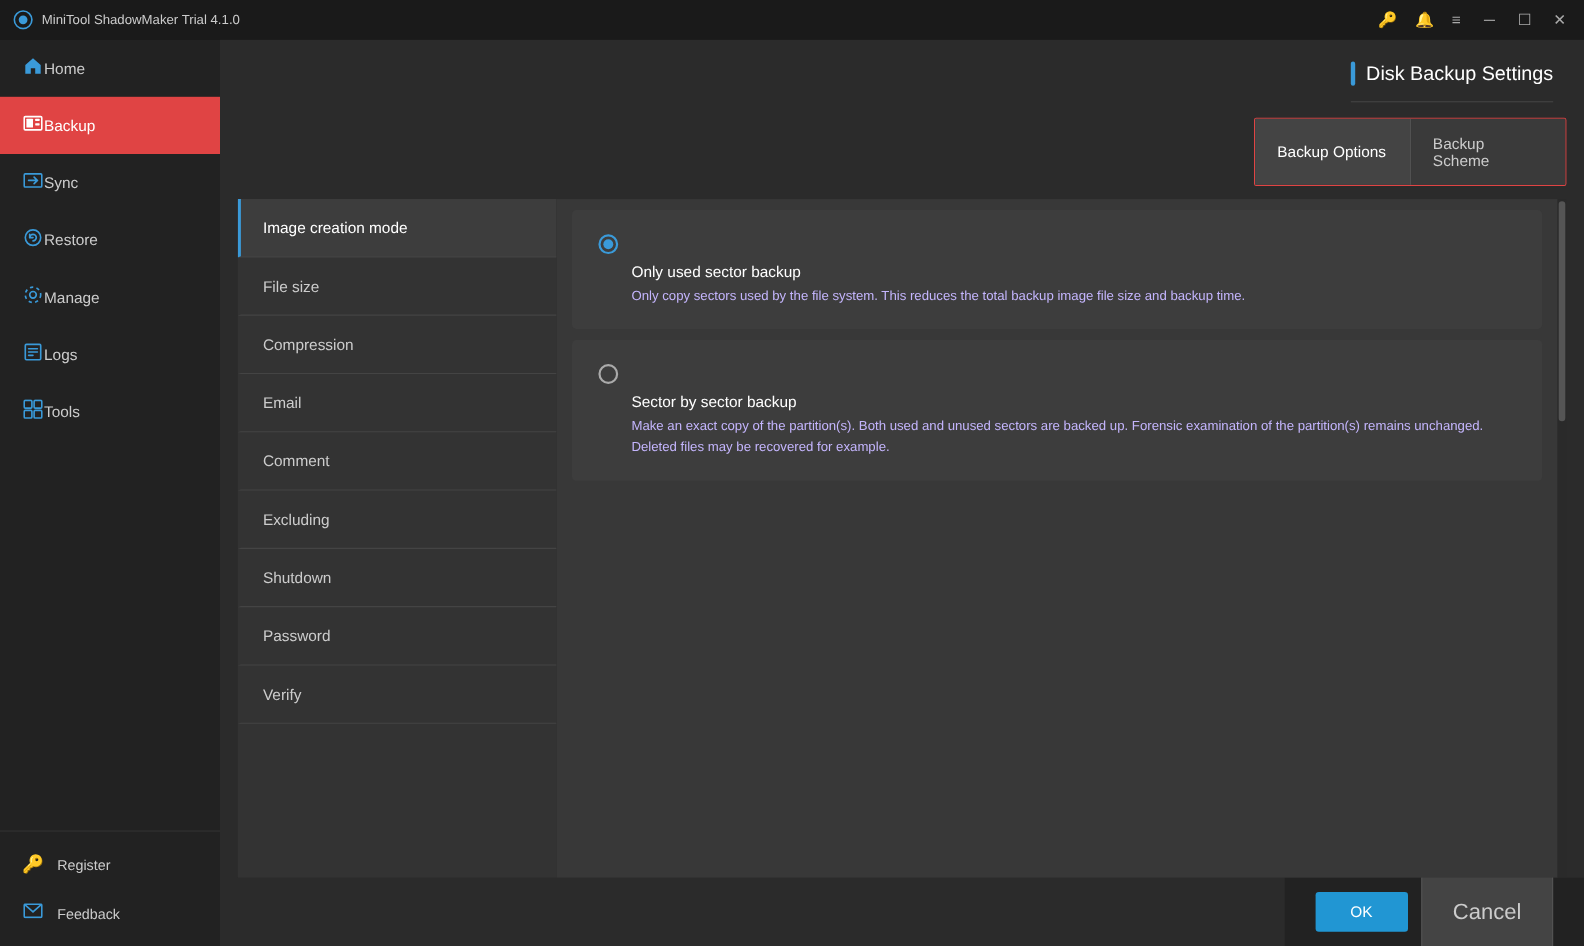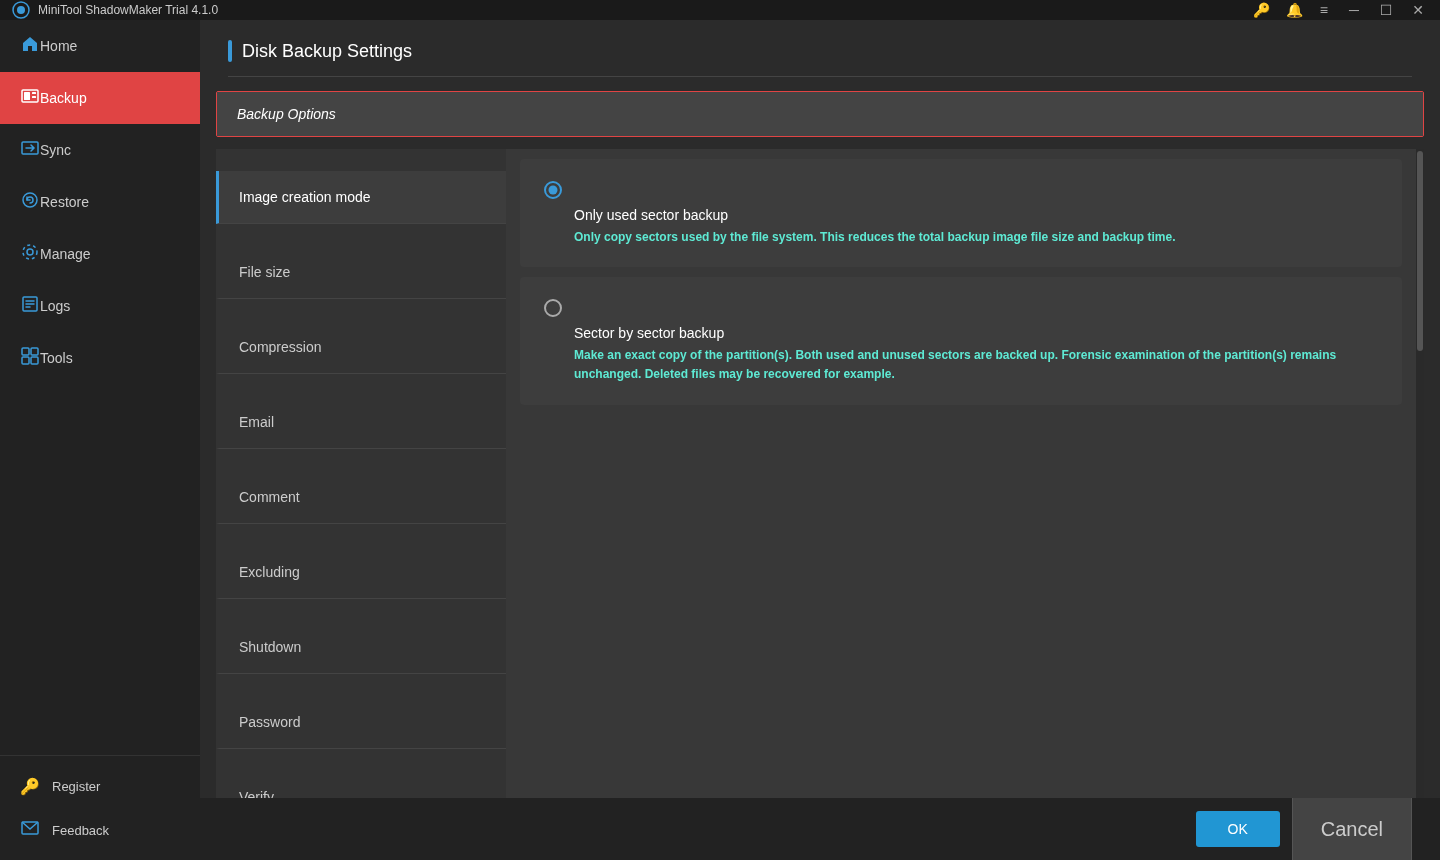--- a/index.html
+++ b/index.html
@@ -9,21 +9,21 @@
       background: #1a1a1a;
       font-family: 'Segoe UI', Arial, sans-serif;
       color: #fff;
       overflow: hidden;
       display: flex;
       flex-direction: column;
     }
 
     
     .titlebar {
-      height: 20px;
+      height: 36px;
       background: #1a1a1a;
       display: flex;
       align-items: center;
       padding: 0 12px;
       flex-shrink: 0;
     }
     .titlebar-logo {
       width: 18px;
       height: 18px;
       margin-right: 8px;
@@ -109,20 +109,21 @@
       font-size: 13px;
     }
 
     
     .content {
       flex: 1;
       background: #2b2b2b;
       display: flex;
       flex-direction: column;
       overflow: hidden;
+      align-items: flex-end;
     }
 
     
     .page-header {
       padding: 20px 28px 14px 28px;
       flex-shrink: 0;
     }
     .page-title-row {
       display: flex;
       align-items: center;
@@ -154,21 +155,20 @@
     .tab-item {
       flex: 1;
       padding: 14px 20px;
       font-size: 14px;
       color: #ccc;
       cursor: pointer;
       background: #3a3a3a;
       border-right: 1px solid #555;
       display: flex;
       align-items: center;
-      font-style: italic;
     }
     .tab-item:last-child { border-right: none; }
     .tab-item.active {
       background: #444;
       color: #fff;
     }
 
     
     .dialog-body {
       display: flex;
@@ -184,21 +184,20 @@
       flex-shrink: 0;
       overflow-y: auto;
     }
     .options-list-item {
       padding: 18px 20px;
       font-size: 14px;
       color: #ccc;
       cursor: pointer;
       border-bottom: 1px solid #444;
       border-left: 3px solid transparent;
-      margin-top: 22px;
     }
     .options-list-item.active {
       background: #3d3d3d;
       color: #fff;
       border-left: 3px solid #3a9ad9;
     }
 
     
     .options-panel {
       flex: 1;
@@ -246,23 +245,22 @@
     }
     .radio-label {
       font-size: 14px;
       color: #fff;
       font-weight: 500;
       margin-bottom: 5px;
       margin-top: 28px;
     }
     .radio-desc {
       font-size: 12px;
-      color: #5eead4;
+      color: #c4b5fd;
       line-height: 1.6;
-      font-weight: bold;
     }
 
     
     .options-panel::-webkit-scrollbar,
     .options-list::-webkit-scrollbar {
       width: 6px;
     }
     .options-panel::-webkit-scrollbar-track,
     .options-list::-webkit-scrollbar-track {
       background: #2a2a2a;
@@ -446,20 +444,23 @@
       <div class="page-title-row">
         <div class="page-title-bar"></div>
         <span class="page-title-text">Disk Backup Settings</span>
       </div>
     </div>
 
     <div class="tab-bar">
       <div class="tab-item active">
         <span>Backup Options</span>
       </div>
+      <div class="tab-item">
+        <span>Backup Scheme</span>
+      </div>
     </div>
 
     <div class="dialog-body">
 
       <div class="options-list">
         <div class="options-list-item active">
           <span>Image creation mode</span>
         </div>
         <div class="options-list-item">
           <span>File size</span>

